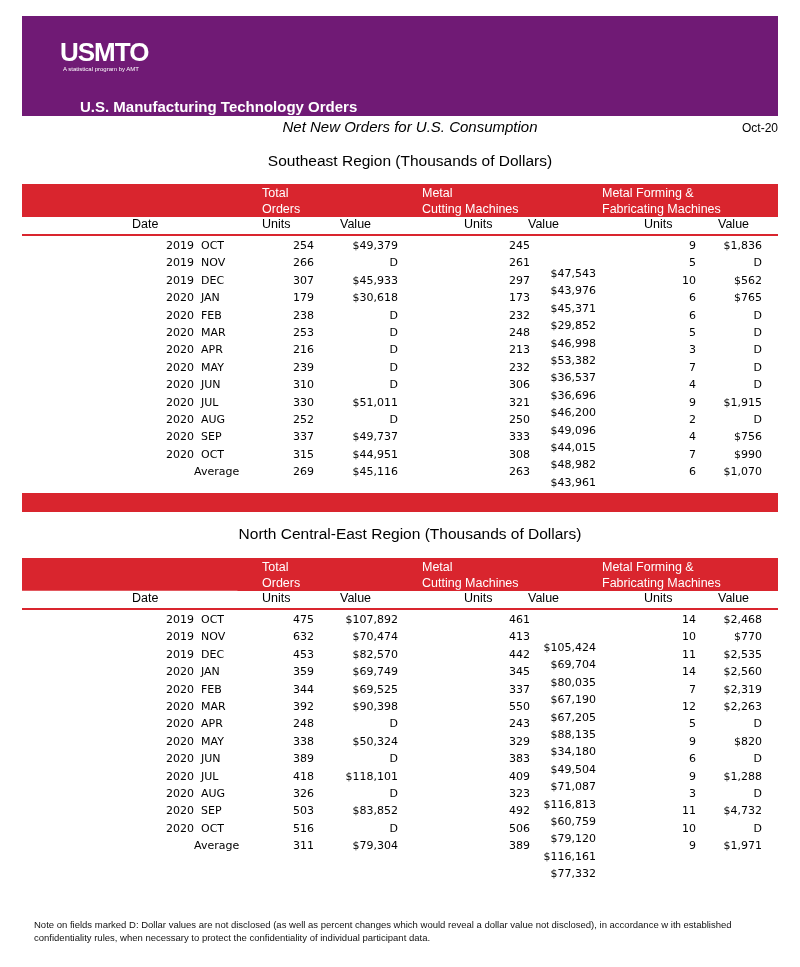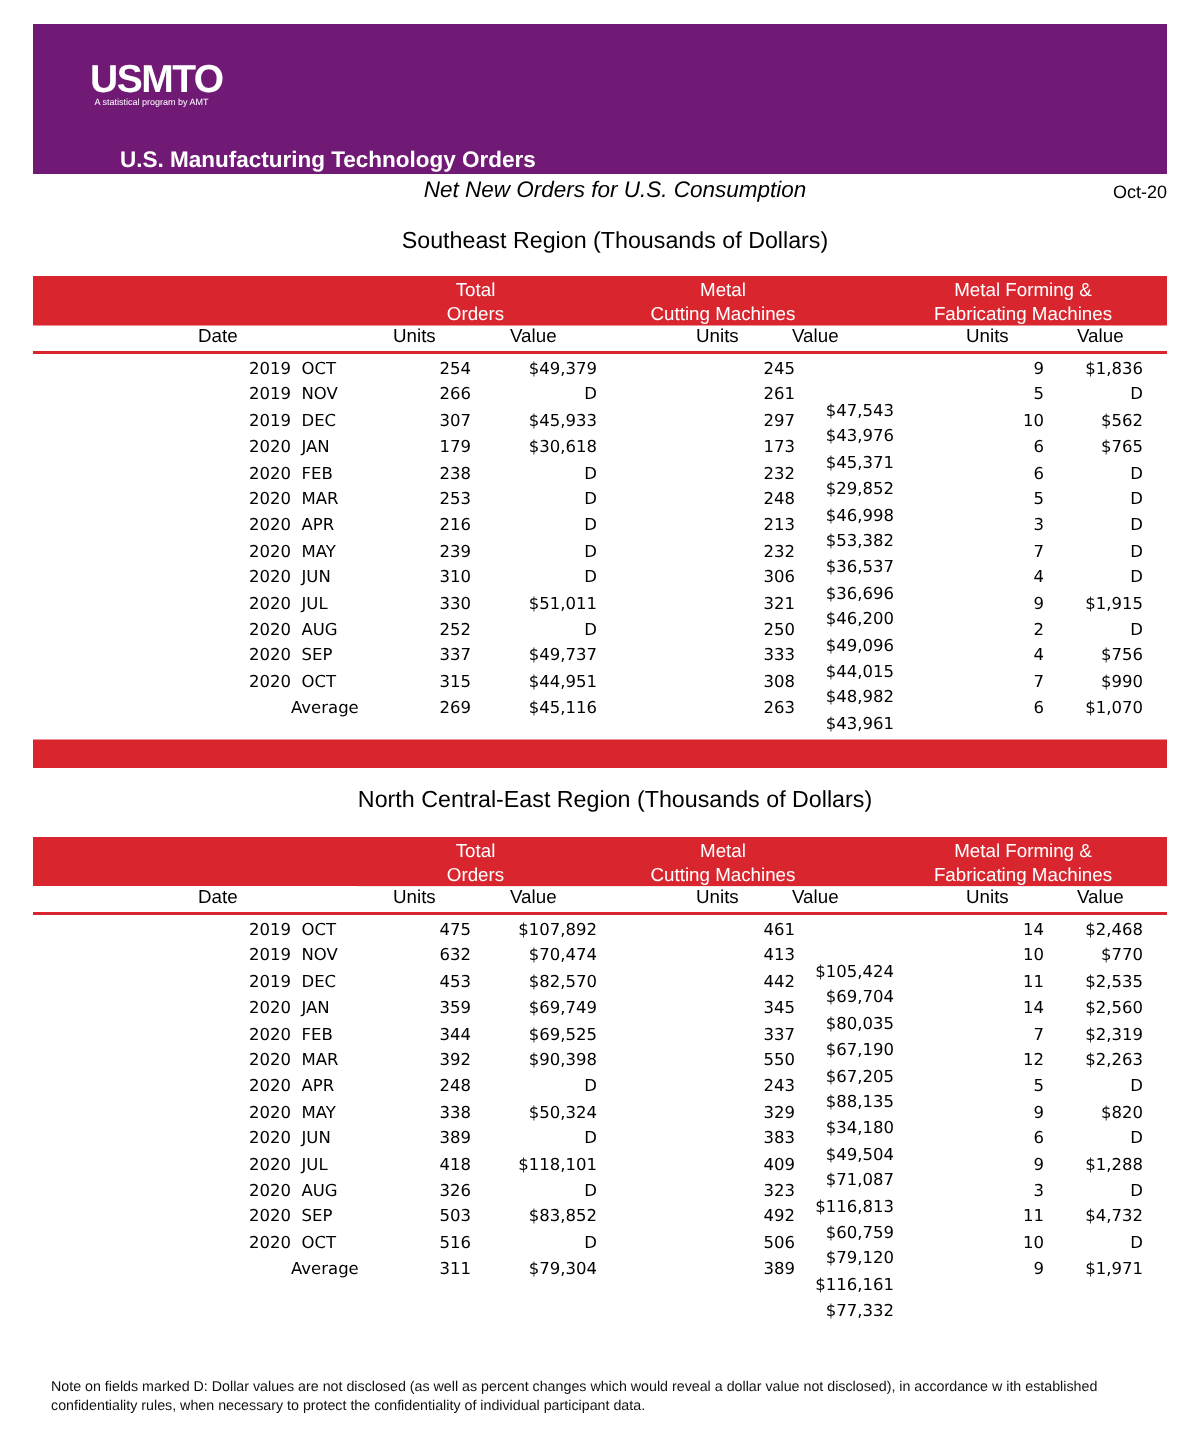--- a/index.html
+++ b/index.html
@@ -19,21 +19,21 @@
                font-style: italic; font-size: 15px; }
   .doc-date { position: absolute; right: 22px; top: 121px; font-size: 12px; }
 
   .region-title { position: absolute; left: 0; width: 820px; text-align: center;
                   font-size: 15.5px; }
 
   .table-block { position: absolute; left: 22px; width: 756px; }
   .hdr-band { position: absolute; left: 0; top: 0; width: 756px; height: 33px;
               background: #d9252e; }
   .hdr-band.notch { clip-path: polygon(0 0, 100% 0, 100% 100%, 28.5% 100%, 28.5% 99%, 0 99%); }
-  .grp { position: absolute; top: 1px; color: #fff; font-size: 12.5px; text-align: center;
+  .grp { position: absolute; top: 1px; color: #fff; font-size: 12.5px; 
          line-height: 16px; }
   .subhdr { position: absolute; top: 33px; font-size: 12.5px; }
   .hdr-rule { position: absolute; left: 0; top: 50px; width: 756px; height: 2px;
               background: #d9252e; }
 
   .rows { position: absolute; left: 0; top: 53px; width: 756px; }
   .row { position: relative; height: 17.4px; font-size: 12px;
          font-family: "DejaVu Sans", sans-serif; font-size: 11px; }
   .row span { position: absolute; top: 2px; white-space: pre; }
   .c-date { left: 144px; }

